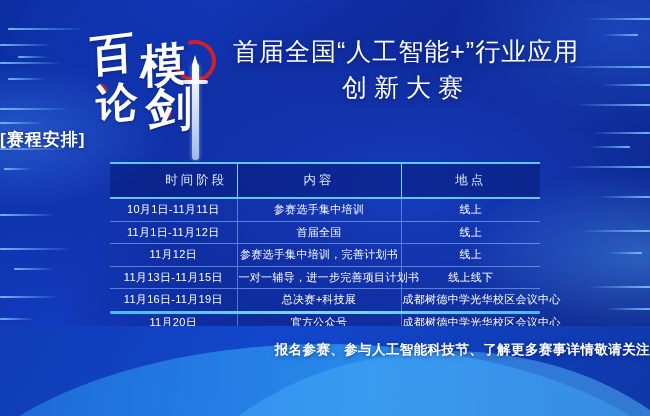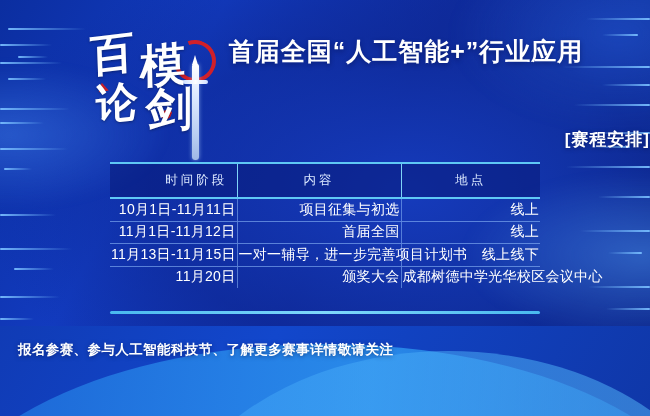--- a/index.html
+++ b/index.html
@@ -112,32 +112,32 @@
   
   .title-wrap {
     position: absolute;
     left: 196px; top: 34px;
     width: 420px;
     text-align: center;
   }
   .title-line {
     color: #ffffff;
     font-size: 25px;
-    font-weight: bold;
+    font-weight: normal;
     letter-spacing: 1px;
     line-height: 1.42;
     text-shadow: 0 2px 5px rgba(0,10,60,0.45);
     white-space: nowrap;
   }
   .title-line.second { letter-spacing: 7px; }
 
   .section-title {
     position: absolute;
     left: 0; right: 0; top: 128px;
-    text-align: right;
+    text-align: left;
     color: #ffffff;
     font-size: 17px;
     font-weight: bold;
     letter-spacing: 1px;
     text-shadow: 0 1px 4px rgba(0,10,60,0.5);
   }
 
   
   .schedule {
     position: absolute;
@@ -160,22 +160,22 @@
     background: rgba(7,26,120,0.55);
     border-top: 2px solid #5fc8f5;
     border-bottom: 2px solid #5fc8f5;
     border-left: 1px solid #7fd4f7;
   }
   .schedule th:first-child { border-left: none; padding-left: 47px; }
 
   .schedule td {
     height: 19.5px;
     color: #ffffff;
-    font-size: 14px;
-    text-align: right;
+    font-size: 11px;
+    text-align: center;
     letter-spacing: 0.3px;
     border-bottom: 1px solid rgba(150,195,255,0.55);
     border-left: 1px solid rgba(150,195,255,0.5);
     white-space: nowrap;
   }
   .schedule td:first-child { border-left: none; }
   .schedule tr:last-child td { border-bottom: none; }
 
   .table-baseline {
     position: absolute;
@@ -204,21 +204,21 @@
     position: absolute;
     left: 24%; bottom: -150px;
     width: 90%; height: 215px;
     background: linear-gradient(95deg, rgba(60,160,245,0.55), rgba(90,190,250,0.5));
     border-radius: 50% 50% 0 0 / 100% 100% 0 0;
   }
   .footer-text {
     position: relative;
     z-index: 2;
     padding-top: 13px;
-    text-align: left;
+    text-align: right;
     color: #ffffff;
     font-size: 13.5px;
     font-weight: bold;
     line-height: 1.62;
     letter-spacing: 0.4px;
     text-shadow: 0 1px 4px rgba(0,15,70,0.5);
   }
   .footer-text .l1 { padding-left: 18px; }
 </style>
 </head>
@@ -268,56 +268,67 @@
     <div class="logo-dot"></div>
     <div class="logo-char lc-bai">百</div>
     <div class="logo-char lc-mo">模</div>
     <div class="logo-char lc-lun">论</div>
     <div class="logo-char lc-jian">剑</div>
     <div class="logo-sword"></div>
   </div>
 
   <div class="title-wrap">
     <div class="title-line first">首届全国“人工智能+”行业应用</div>
+    <div class="title-line second">创新大赛</div>
   </div>
 
   <div class="section-title">[赛程安排]</div>
 
   <table class="schedule">
     <colgroup>
       <col class="c1">
         <col class="c2">
         <col class="c3">
     </colgroup>
     <thead>
       <tr>
         <th>时间阶段</th>
         <th>内容</th>
         <th>地点</th>
       </tr>
     </thead>
     <tbody>
       <tr>
         <td>10月1日-11月11日</td>
-        <td>项目征集与初选</td>
+        <td>参赛选手集中培训</td>
         <td>线上</td>
       </tr>
       <tr>
         <td>11月1日-11月12日</td>
         <td>首届全国</td>
         <td>线上</td>
       </tr>
       <tr>
+        <td>11月12日</td>
+        <td>参赛选手集中培训，完善计划书</td>
+        <td>线上</td>
+      </tr>
+      <tr>
         <td>11月13日-11月15日</td>
         <td>一对一辅导，进一步完善项目计划书</td>
         <td>线上线下</td>
       </tr>
       <tr>
+        <td>11月16日-11月19日</td>
+        <td>总决赛+科技展</td>
+        <td>成都树德中学光华校区会议中心</td>
+      </tr>
+      <tr>
         <td>11月20日</td>
-        <td>颁奖大会</td>
+        <td>官方公众号</td>
         <td>成都树德中学光华校区会议中心</td>
       </tr>
     </tbody>
   </table>
 
   <div class="table-baseline"></div>
 
   <div class="footer">
     <div class="footer-swoosh"></div>
     <div class="footer-swoosh2"></div>

